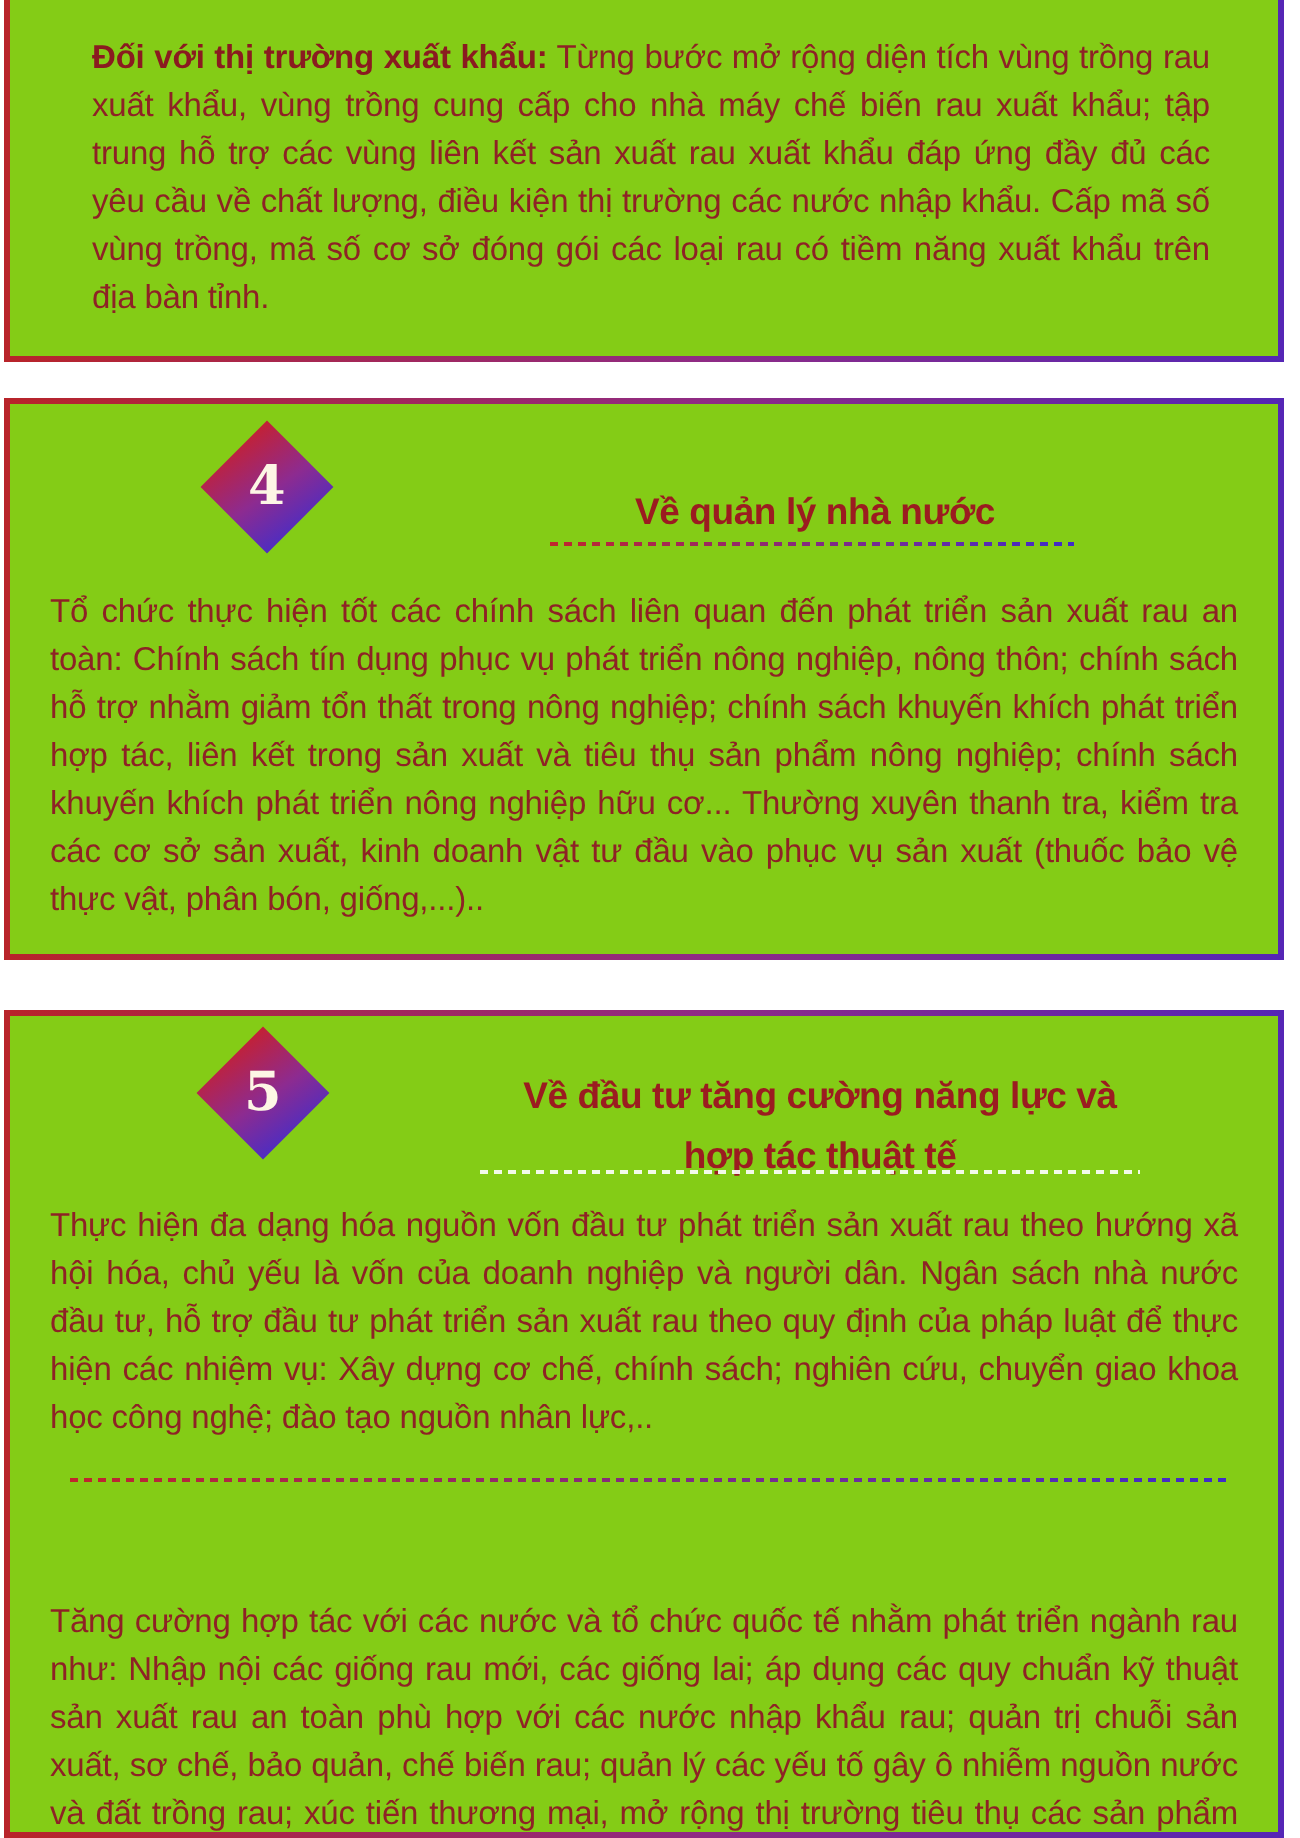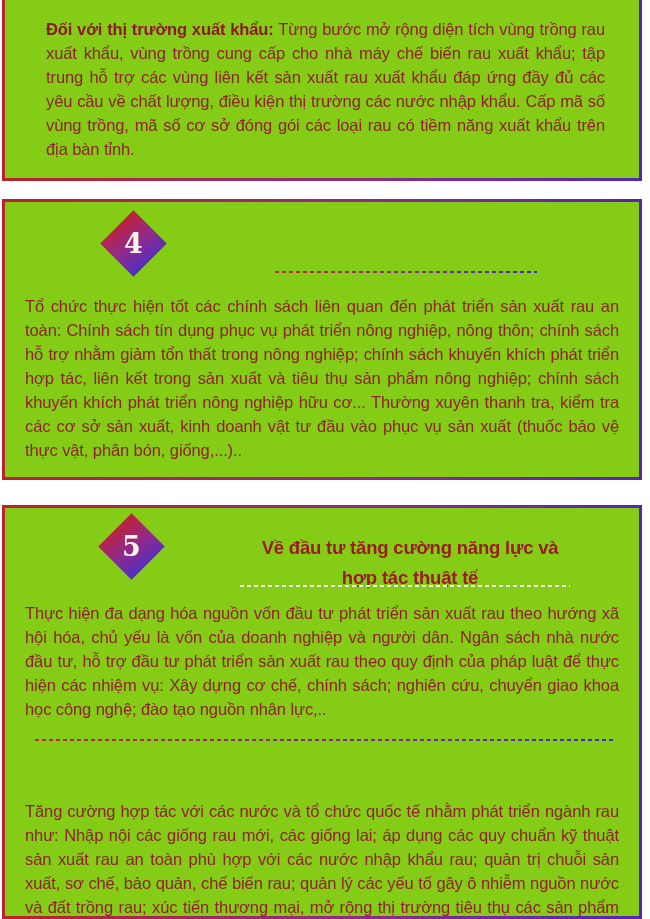--- a/index.html
+++ b/index.html
@@ -101,20 +101,21 @@
 <body>
 
 <section class="panel" id="panel-export">
   <p class="body-text"><b>Đối với thị trường xuất khẩu:</b><span> Từng bước mở rộng diện tích vùng trồng rau xuất khẩu, vùng trồng cung cấp cho nhà máy chế biến rau xuất khẩu; tập trung hỗ trợ các vùng liên kết sản xuất rau xuất khẩu đáp ứng đầy đủ các yêu cầu về chất lượng, điều kiện thị trường các nước nhập khẩu. Cấp mã số vùng trồng, mã số cơ sở đóng gói các loại rau có tiềm năng xuất khẩu trên địa bàn tỉnh.</span></p>
 </section>
 
 <section class="panel" id="panel-section4">
   <div class="diamond">
     <span class="num">4</span>
   </div>
+  <h2 class="section-title">Về quản lý nhà nước</h2>
   <div class="dashed-line" id="p4-title-rule">
     <span class="dash-dot left"></span>
     <span class="dash-dot right"></span>
   </div>
   <p class="body-text">Tổ chức thực hiện tốt các chính sách liên quan đến phát triển sản xuất rau an toàn: Chính sách tín dụng phục vụ phát triển nông nghiệp, nông thôn; chính sách hỗ trợ nhằm giảm tổn thất trong nông nghiệp; chính sách khuyến khích phát triển hợp tác, liên kết trong sản xuất và tiêu thụ sản phẩm nông nghiệp; chính sách khuyến khích phát triển nông nghiệp hữu cơ... Thường xuyên thanh tra, kiểm tra các cơ sở sản xuất, kinh doanh vật tư đầu vào phục vụ sản xuất (thuốc bảo vệ thực vật, phân bón, giống,...)..</p>
 </section>
 
 <section class="panel" id="panel-section5">
   <div class="diamond">
     <span class="num">5</span>

